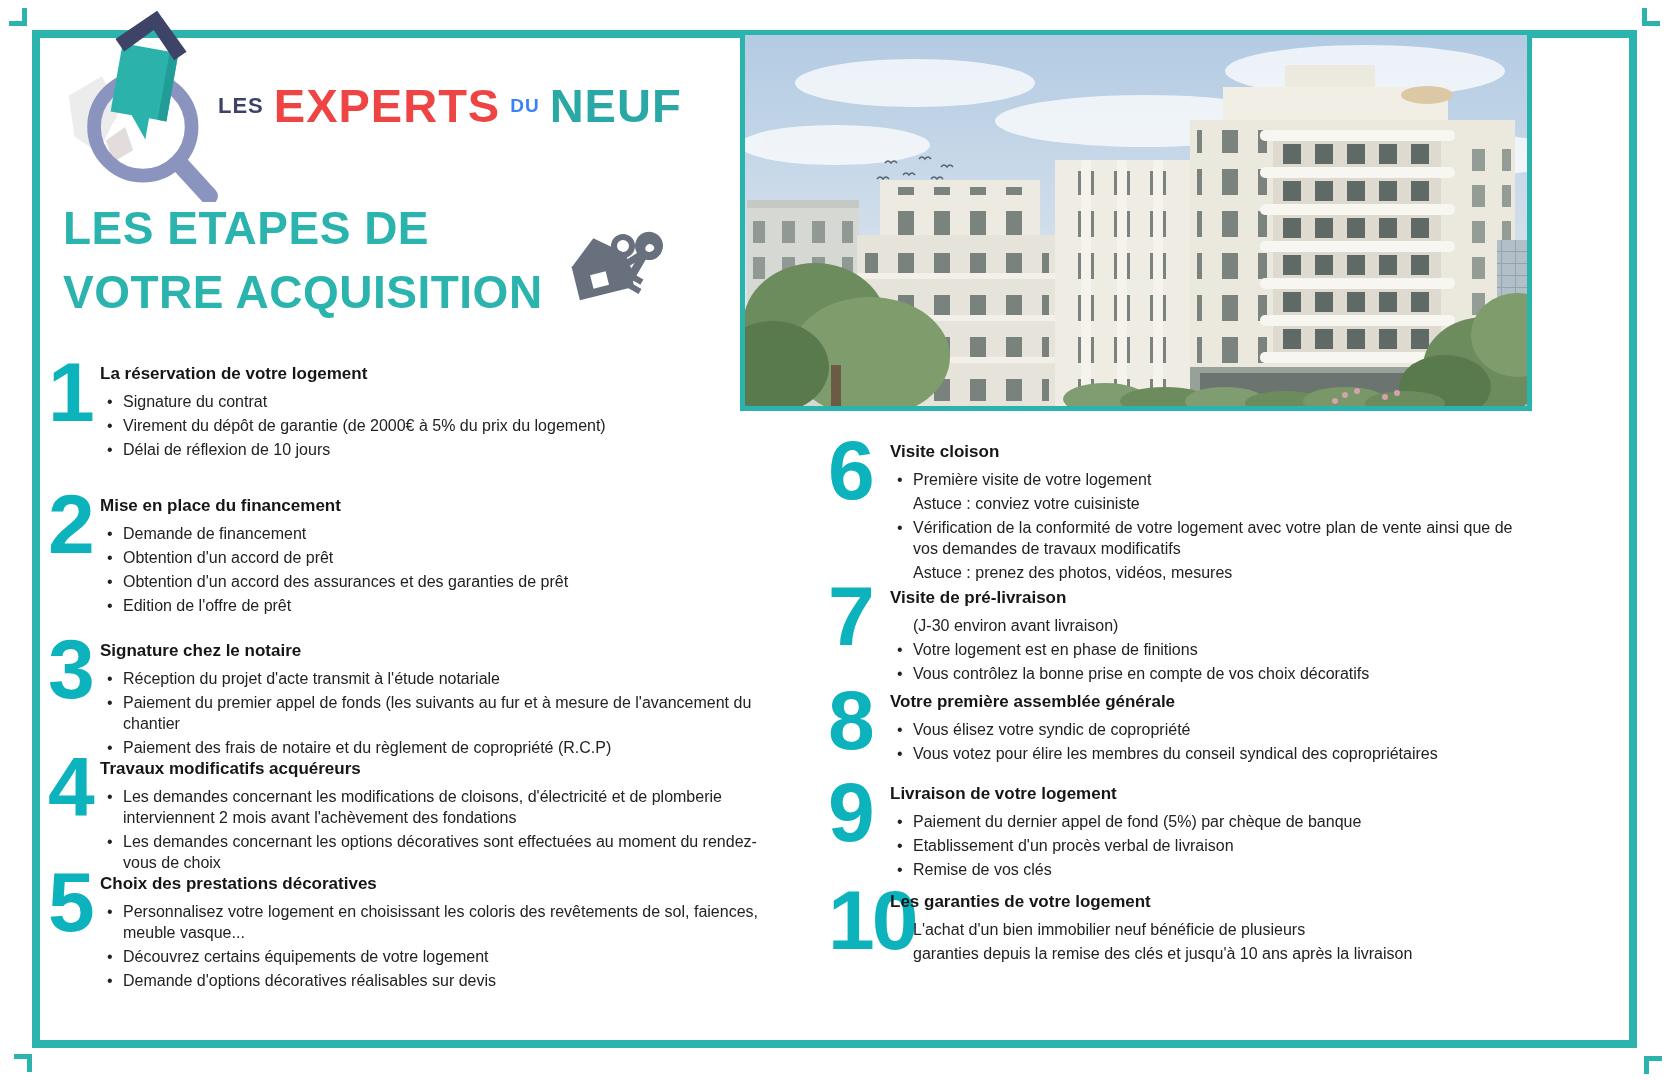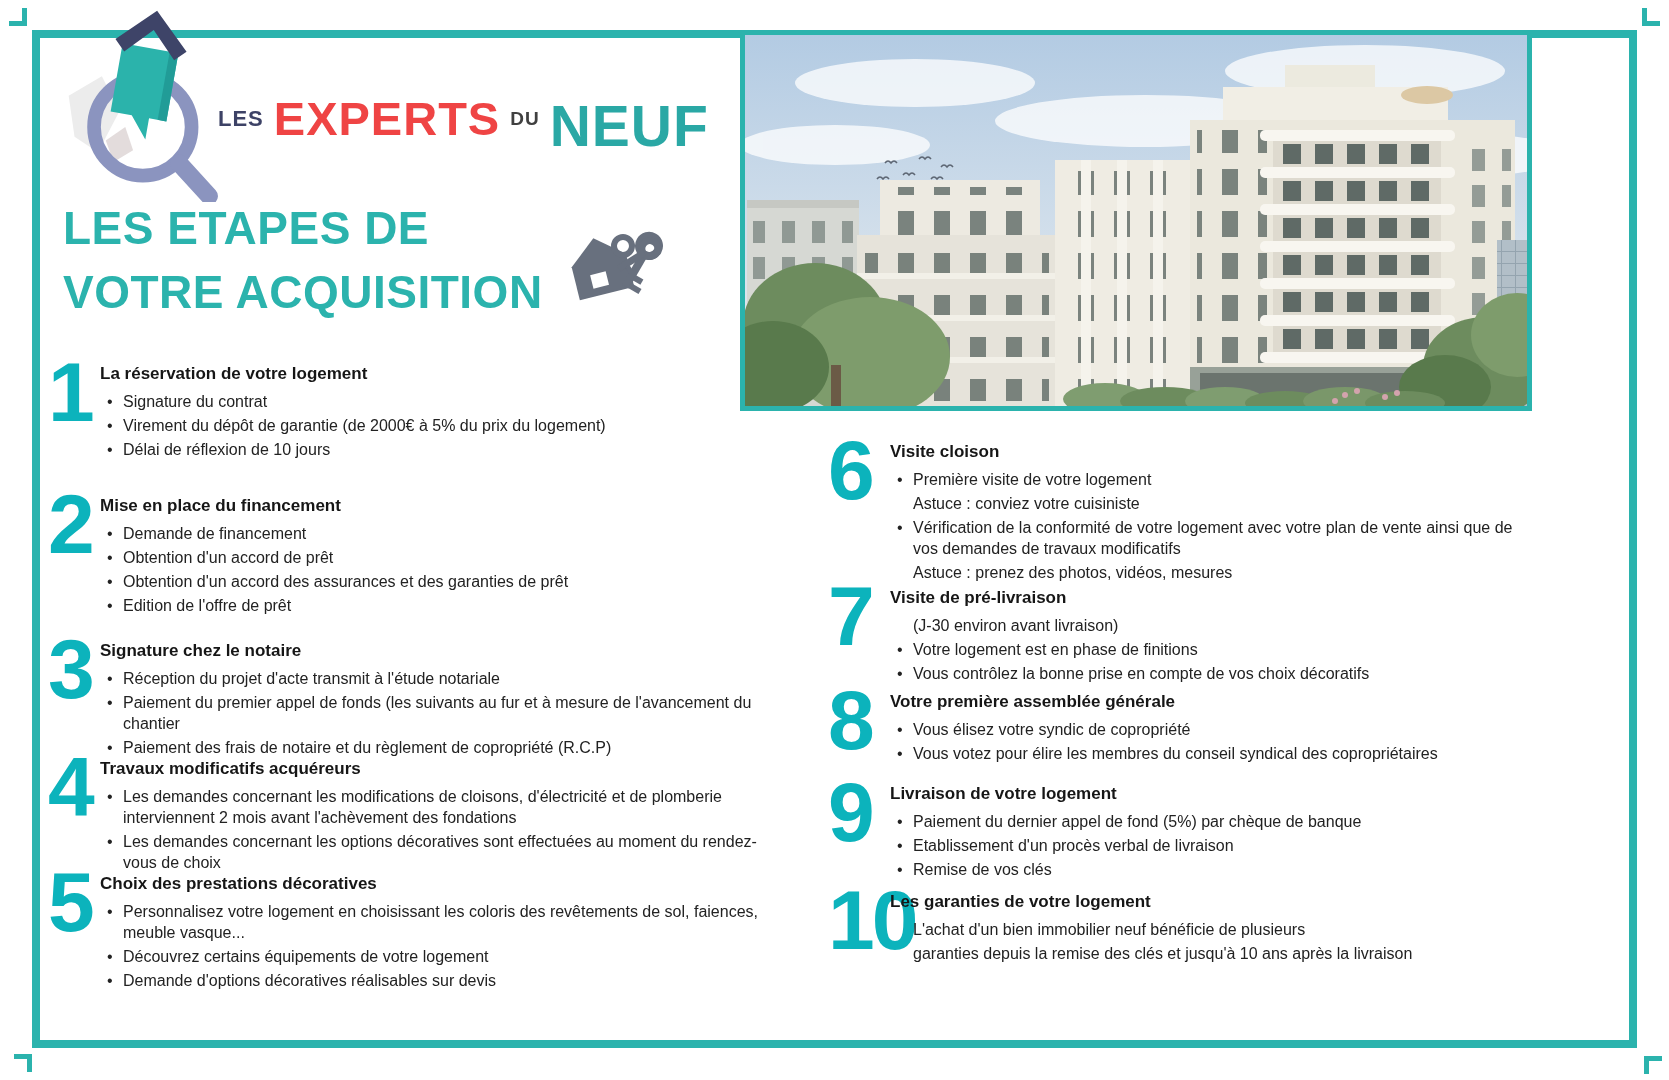--- a/index.html
+++ b/index.html
@@ -17,22 +17,22 @@
   .corner.tr{left:1642px;top:8px;border-bottom:5px solid #2bb3ad;border-left:5px solid #2bb3ad;}
   .corner.bl{left:14px;top:1054px;border-top:5px solid #2bb3ad;border-right:5px solid #2bb3ad;}
   .corner.br{left:1644px;top:1056px;border-top:5px solid #2bb3ad;border-left:5px solid #2bb3ad;}
 
   
   .logo{position:absolute;left:50px;top:0;width:660px;height:200px;}
   .logo-mark{position:absolute;left:2px;top:2px;width:168px;height:200px;}
   .logo-text{position:absolute;left:168px;top:78px;display:flex;align-items:center;gap:10px;white-space:nowrap;}
   .logo-les{font-size:22px;font-weight:bold;color:#3d4266;letter-spacing:1px;}
   .logo-experts{font-size:47px;font-weight:bold;color:#ef4444;letter-spacing:1px;}
-  .logo-du{font-size:19px;font-weight:bold;color:#404040;letter-spacing:1px;}
-  .logo-neuf{font-size:57px;font-weight:bold;color:#2aa8a5;letter-spacing:1px;margin-top:15px;}
+  .logo-du{font-size:19px;font-weight:bold;color:#3b82f6;letter-spacing:1px;}
+  .logo-neuf{font-size:47px;font-weight:bold;color:#2aa8a5;letter-spacing:1px;}
 
   
   .title{position:absolute;left:63px;top:196px;margin:0;font-size:46px;line-height:64px;
          font-weight:bold;color:#2bb3ad;letter-spacing:0.5px;}
 
   .keys{position:absolute;left:560px;top:218px;width:112px;height:92px;}
 
   
   .photo{position:absolute;left:740px;top:30px;width:792px;height:381px;
          box-sizing:border-box;border:5px solid #2bb3ad;background:#d6e2ec;}

